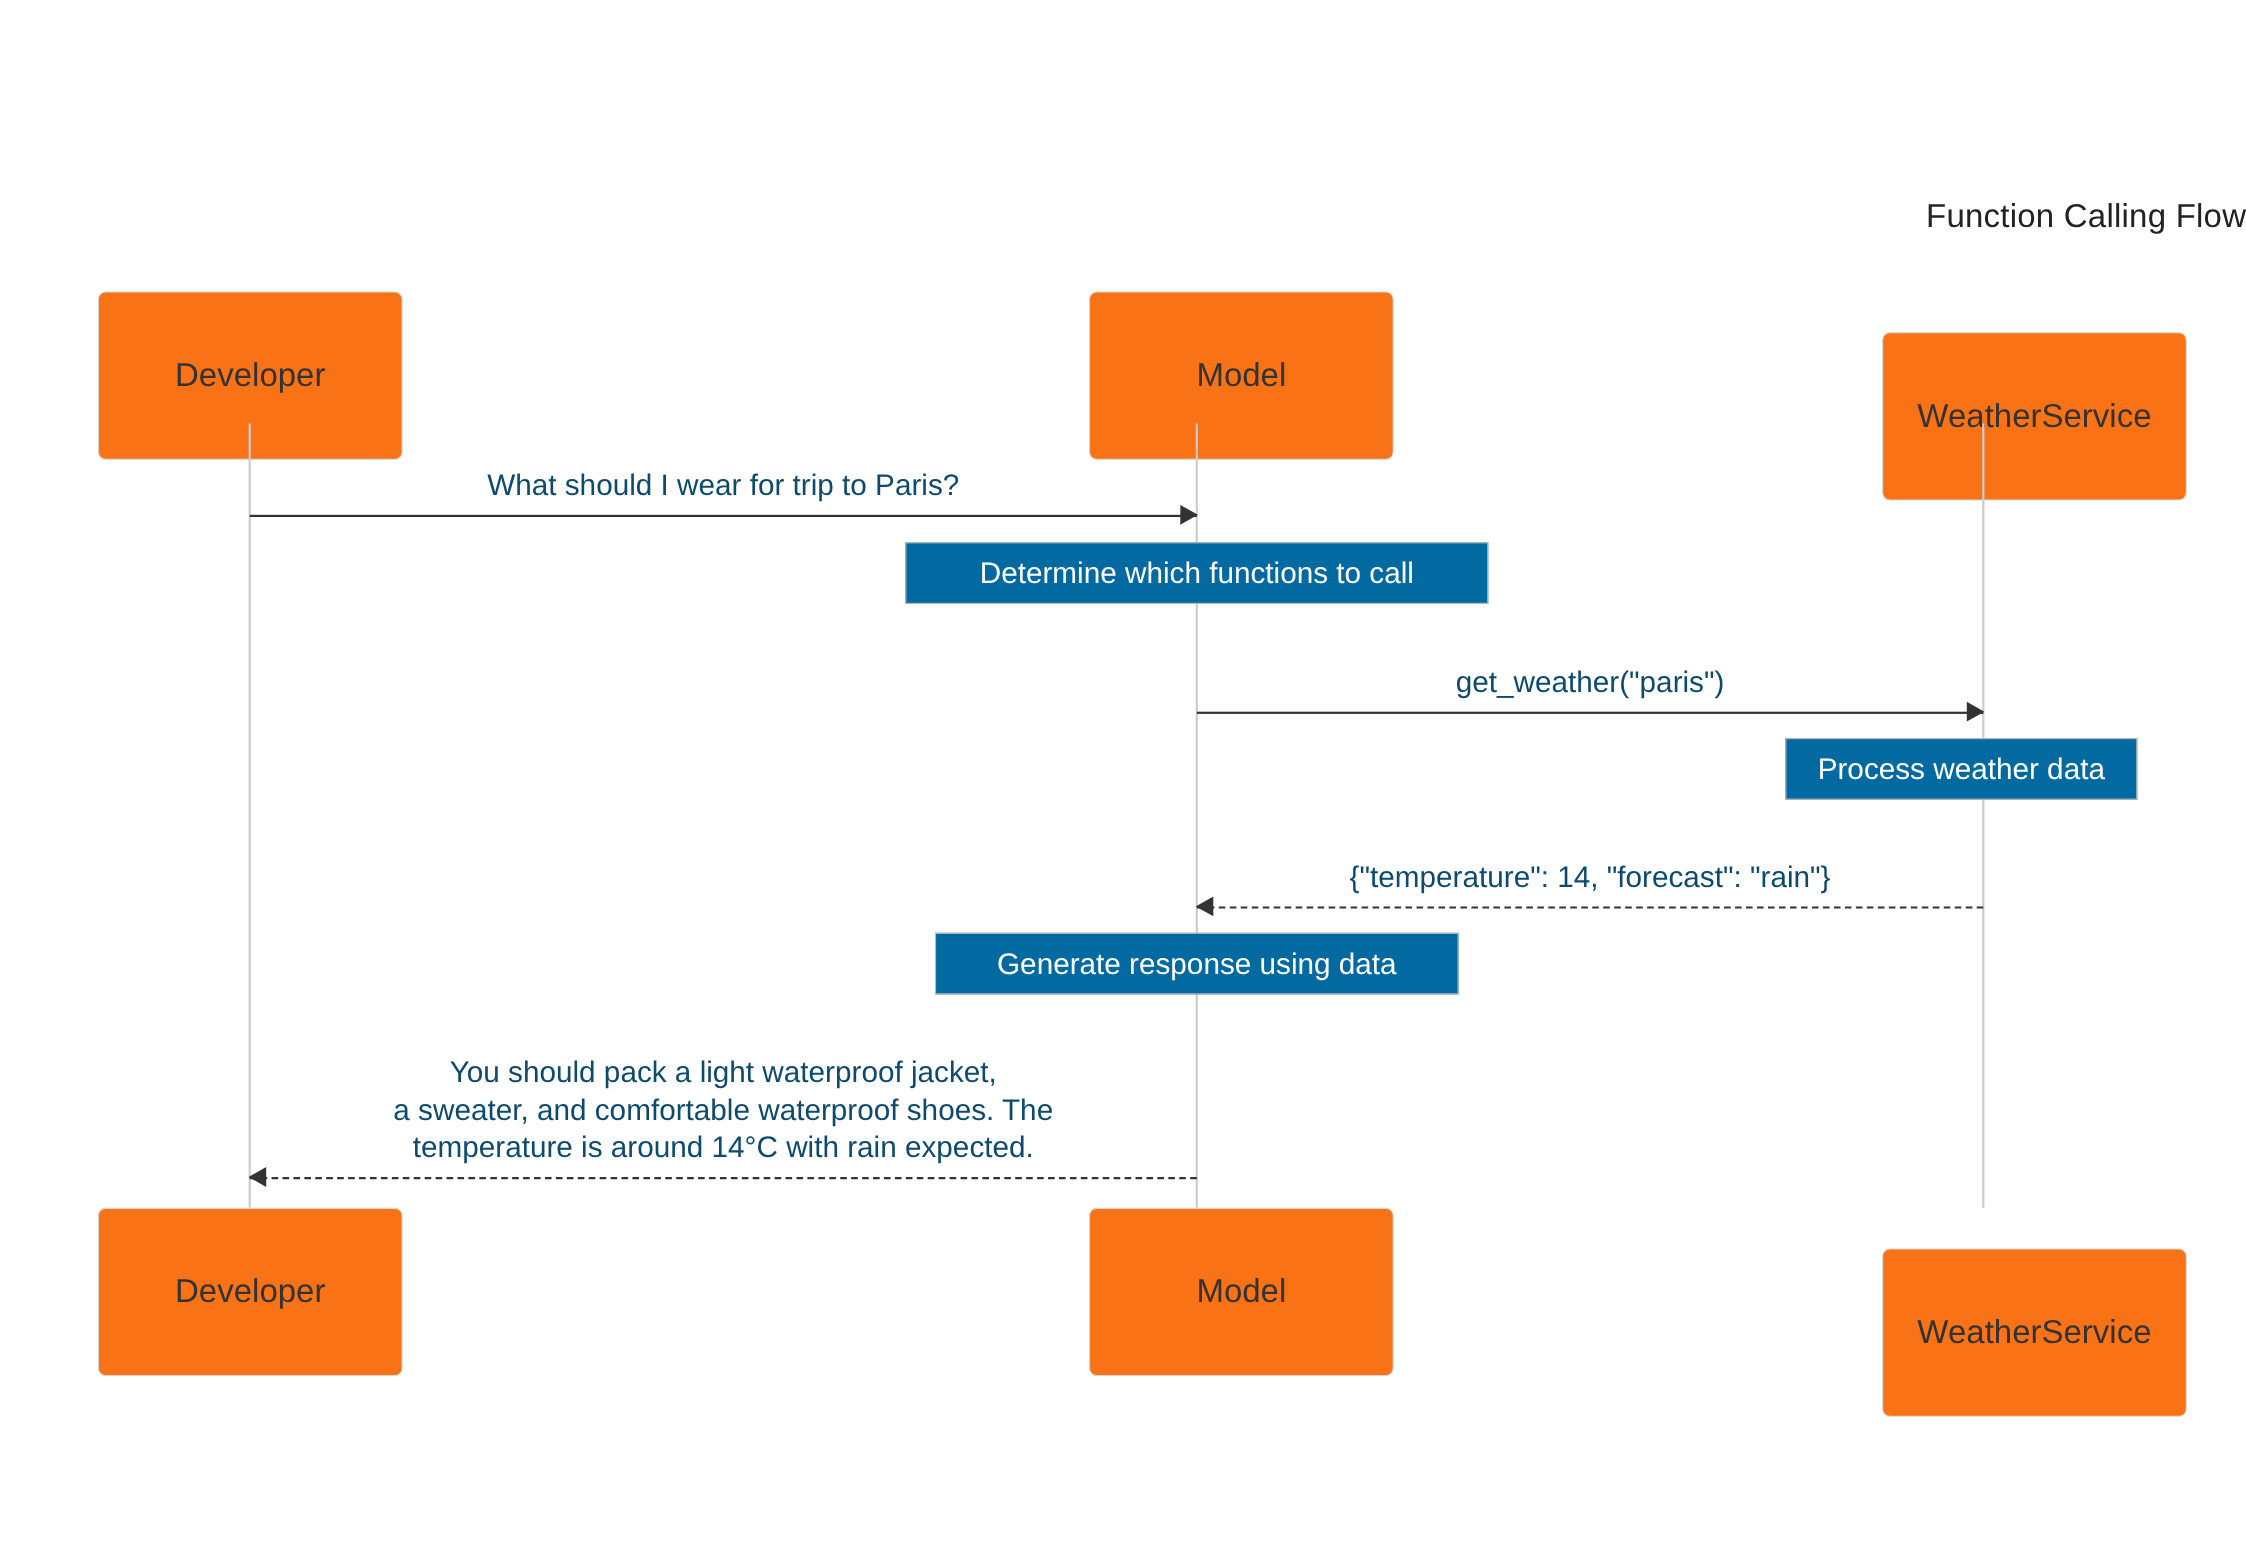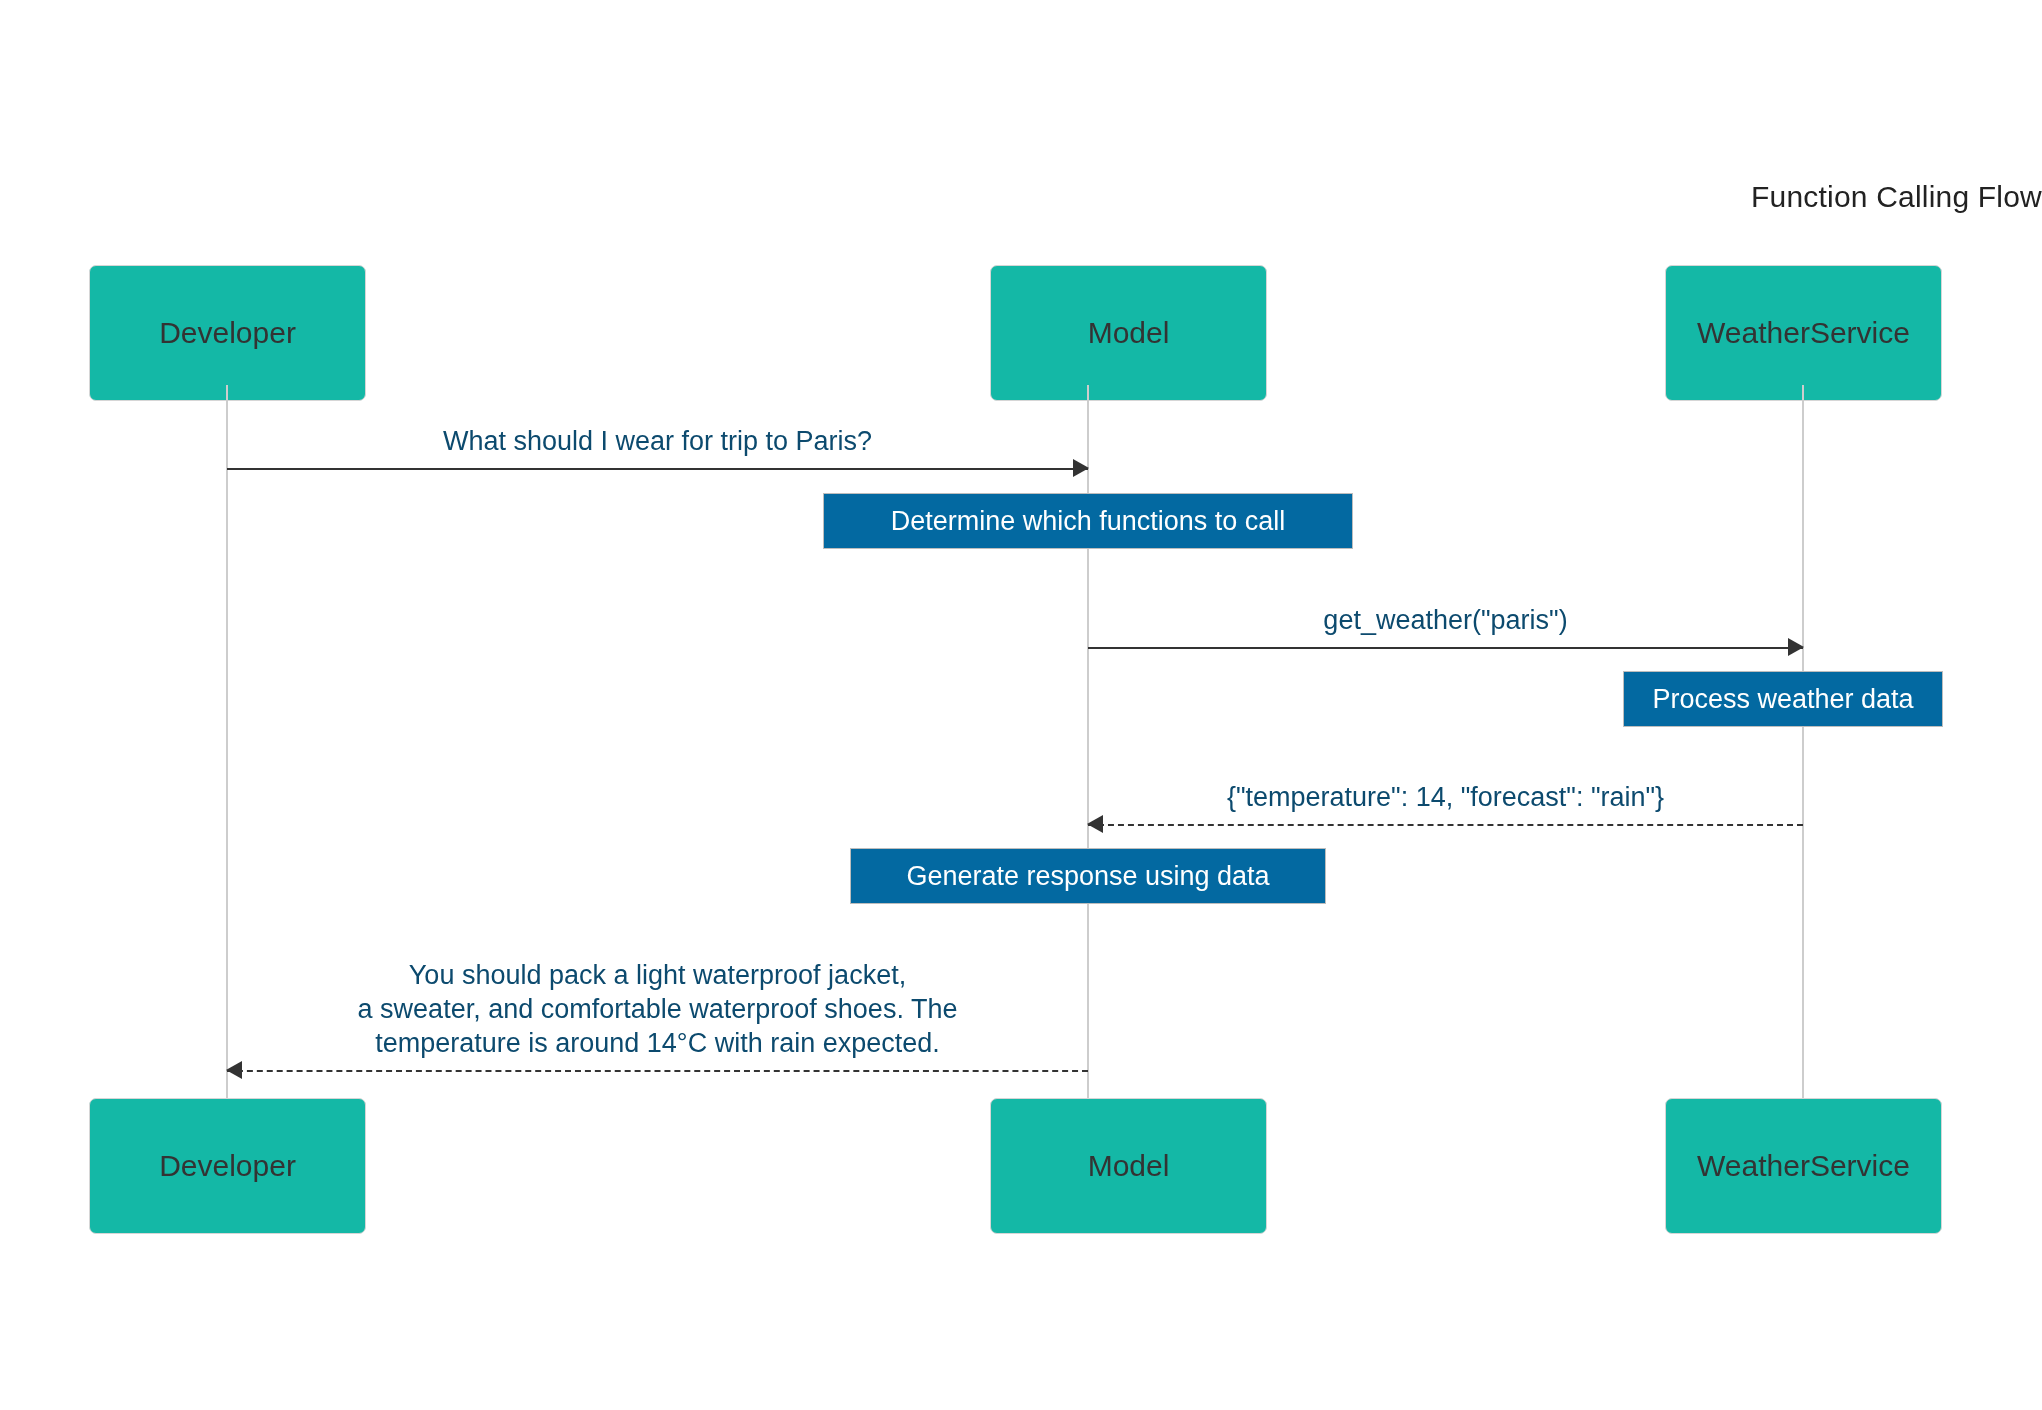--- a/index.html
+++ b/index.html
@@ -18,34 +18,34 @@
     top:180px;
     text-align:right;
     font-size:30px;
     color:#222222;
     letter-spacing:.2px;
   }
 
   
   .actor-box{
     position:absolute;
-    width:277px;height:136px;
-    background:#14b8a6;
+    width:277px;height:153px;
+    background:#f97316;
     border:1px solid #D6D6D6;
     border-radius:7px;
     box-sizing:border-box;
     display:flex;align-items:center;justify-content:center;
     font-size:30px;
     color:#333333;
   }
   .actor-box.top{top:265px;}
   .actor-box.bottom{top:1098px;}
   .a-dev{left:89px;}
   .a-model{left:950px;margin-left:40px;}
-  .a-weather{left:1665px;}
+  .a-weather{left:1711px;margin-top:37px;}
 
   
   .lifeline{
     position:absolute;
     top:385px;
     height:713px;
     width:2px;
     background:#CDCDCD;
   }
   .l-dev{left:226px;}

